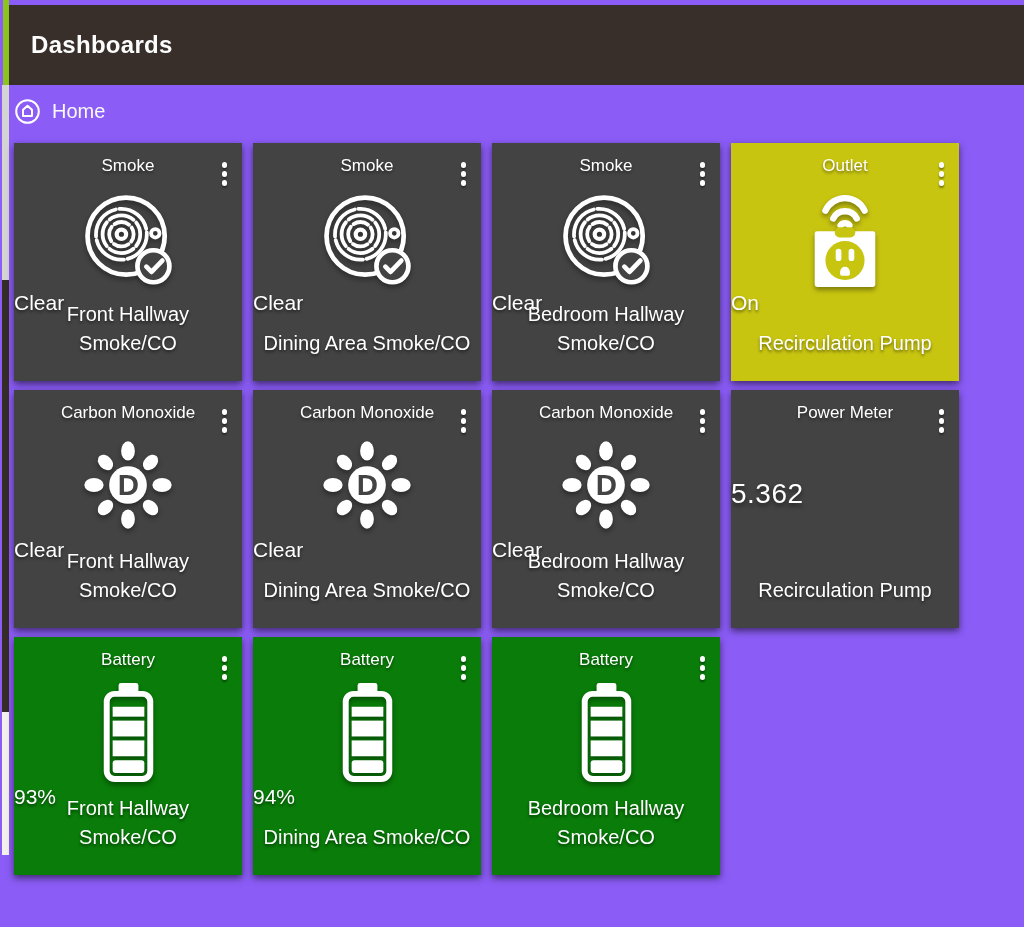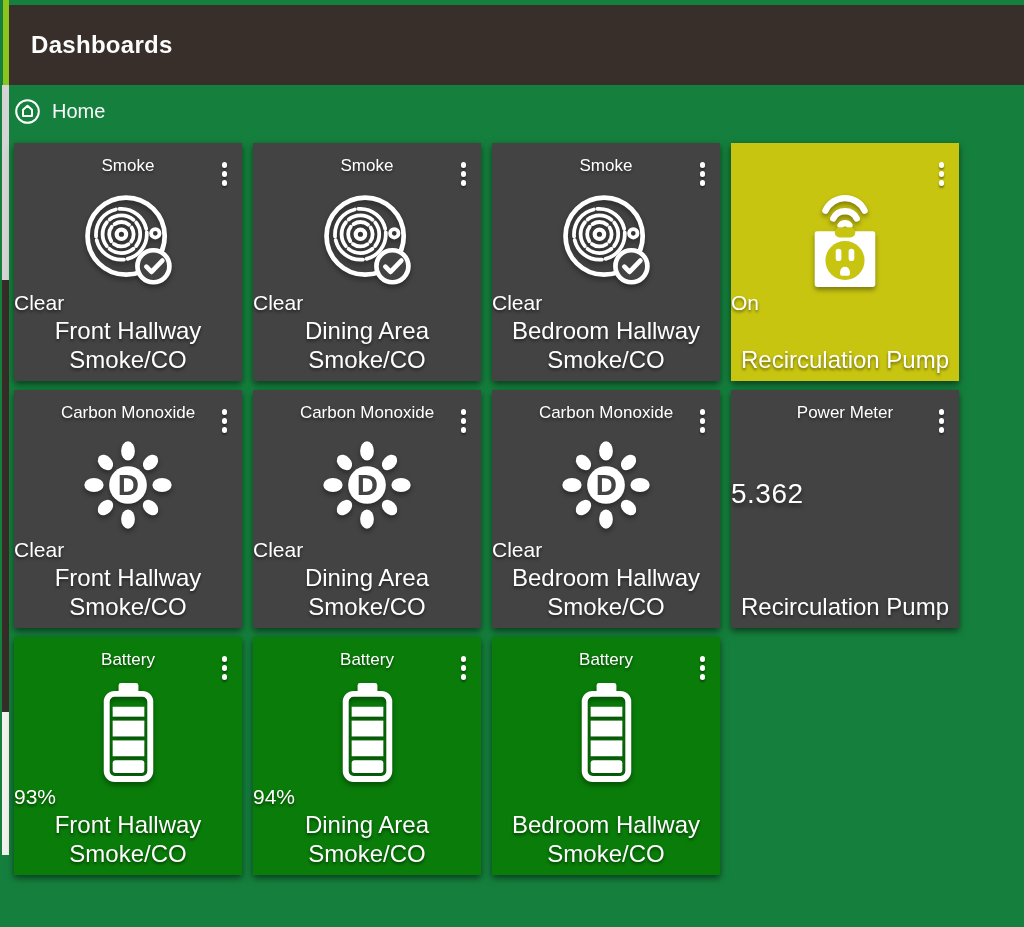--- a/index.html
+++ b/index.html
@@ -1,16 +1,16 @@
 <!DOCTYPE html>
 <html><head>
 <meta charset="utf-8">
 <style>
   html,body{margin:0;padding:0;background:#000;}
-  #screen{position:relative;width:1024px;height:927px;background:#15803d;overflow:hidden;
+  #screen{position:relative;width:1024px;height:927px;background:#8b5cf6;overflow:hidden;
           font-family:"Liberation Sans",sans-serif;color:#fff;}
 
   
   .edge-seg{position:absolute;left:2px;width:7px;}
 
   
   .app-header{position:absolute;left:9px;right:0;top:5px;height:80px;background:#382f2b;
               display:flex;align-items:center;}
   .app-title{margin-left:22px;font-size:24px;font-weight:bold;letter-spacing:.3px;color:#fdfdfd;}
   .accent-stripe{position:absolute;left:3px;top:0;width:6px;height:85px;background:#8bc41c;}
@@ -34,22 +34,22 @@
         cursor:pointer;padding:2px;}
   .dots span{width:5.5px;height:5.5px;border-radius:50%;background:#fff;
              box-shadow:0 2px 2px rgba(0,0,0,.4);}
   .icon-area{position:absolute;top:42px;left:0;right:0;height:106px;
              display:flex;align-items:center;justify-content:center;}
   .icon-area svg{filter:drop-shadow(0 3px 2.5px rgba(0,0,0,.38));}
   .tile-status{position:absolute;top:148px;left:0;right:0;font-size:21px;
                text-shadow:0 2px 3px rgba(0,0,0,.5);}
   .power-value{position:absolute;top:88px;left:0;right:0;text-align:left;font-size:28px;
                letter-spacing:.5px;text-shadow:0 3px 4px rgba(0,0,0,.5);}
-  .tile-name{position:absolute;bottom:7px;left:50%;transform:translateX(-50%);width:216px;
-             text-align:center;font-size:24px;line-height:28.5px;
+  .tile-name{position:absolute;bottom:24px;left:50%;transform:translateX(-50%);width:216px;
+             text-align:center;font-size:20px;line-height:28.5px;
              text-shadow:0 2px 3px rgba(0,0,0,.5);}
 </style>
 </head>
 <body>
 
 <div id="screen">
 
   <div class="edge-seg" style="top:85px;height:195px;background:#d4d4d4;"></div>
   <div class="edge-seg" style="top:280px;height:432px;background:#362d28;"></div>
   <div class="edge-seg" style="top:712px;height:143px;background:#f2f1ee;"></div>
@@ -128,20 +128,21 @@
 <circle cx="44" cy="48" r="27" fill="none" stroke="#fff" stroke-width="4" stroke-dasharray="38.4 4" stroke-dashoffset="3" stroke-linecap="round"></circle>
 <circle cx="80" cy="47" r="4.5" fill="none" stroke="#fff" stroke-width="4"></circle>
 <circle cx="78" cy="82" r="17" fill="#434343" stroke="#fff" stroke-width="5"></circle>
 <path d="M70.5 82.5 l5.5 5.5 l11.5 -12" fill="none" stroke="#fff" stroke-width="5" stroke-linecap="round" stroke-linejoin="round"></path>
 </svg>
         </div>
        <div class="tile-status">Clear</div>
     <div class="tile-name">Bedroom Hallway Smoke/CO</div>
       </div>
       <div class="tile yellow">
+    <div class="tile-title">Outlet</div>
     <div class="dots">
           <span></span>
           <span></span>
           <span></span>
         </div>
     <div class="icon-area">
           <svg width="88" height="98" viewBox="0 0 90 100">
 <path d="M25 22 A 22 22 0 0 1 65 22" fill="none" stroke="#fff" stroke-width="6.5" stroke-linecap="round"></path>
 <path d="M33 30 A 13.5 13.5 0 0 1 57 30" fill="none" stroke="#fff" stroke-width="6.5" stroke-linecap="round"></path>
 <path d="M40.5 37 A 6 6 0 0 1 49.5 37" fill="none" stroke="#fff" stroke-width="6.5" stroke-linecap="round"></path>

